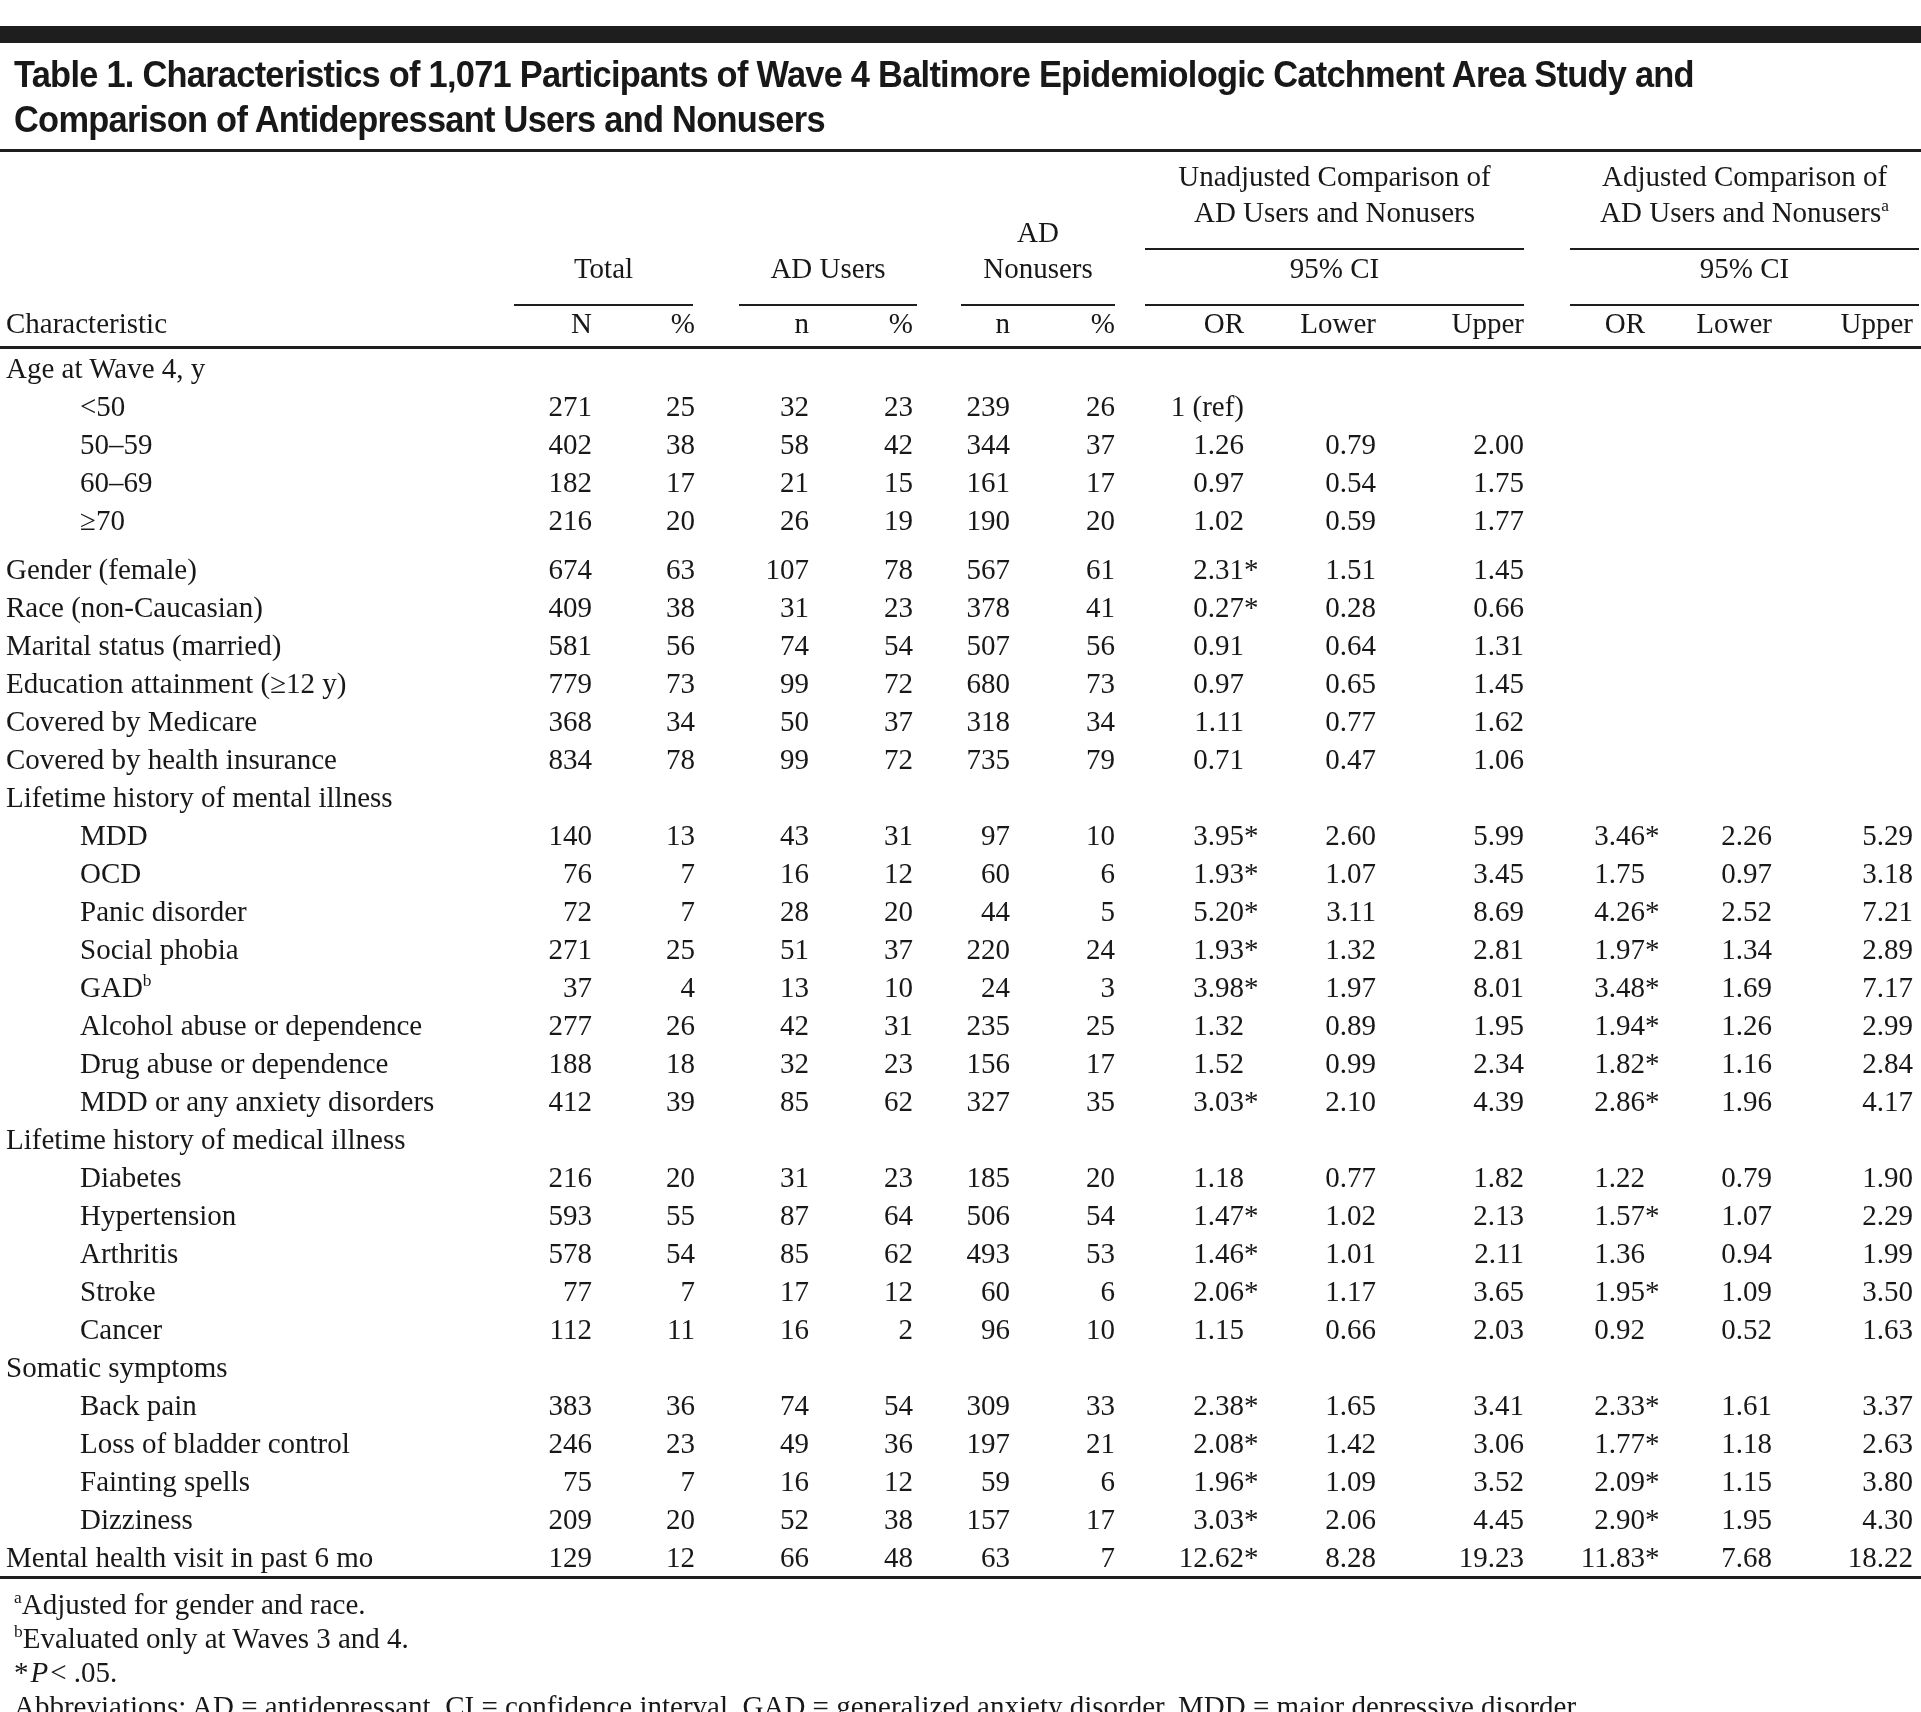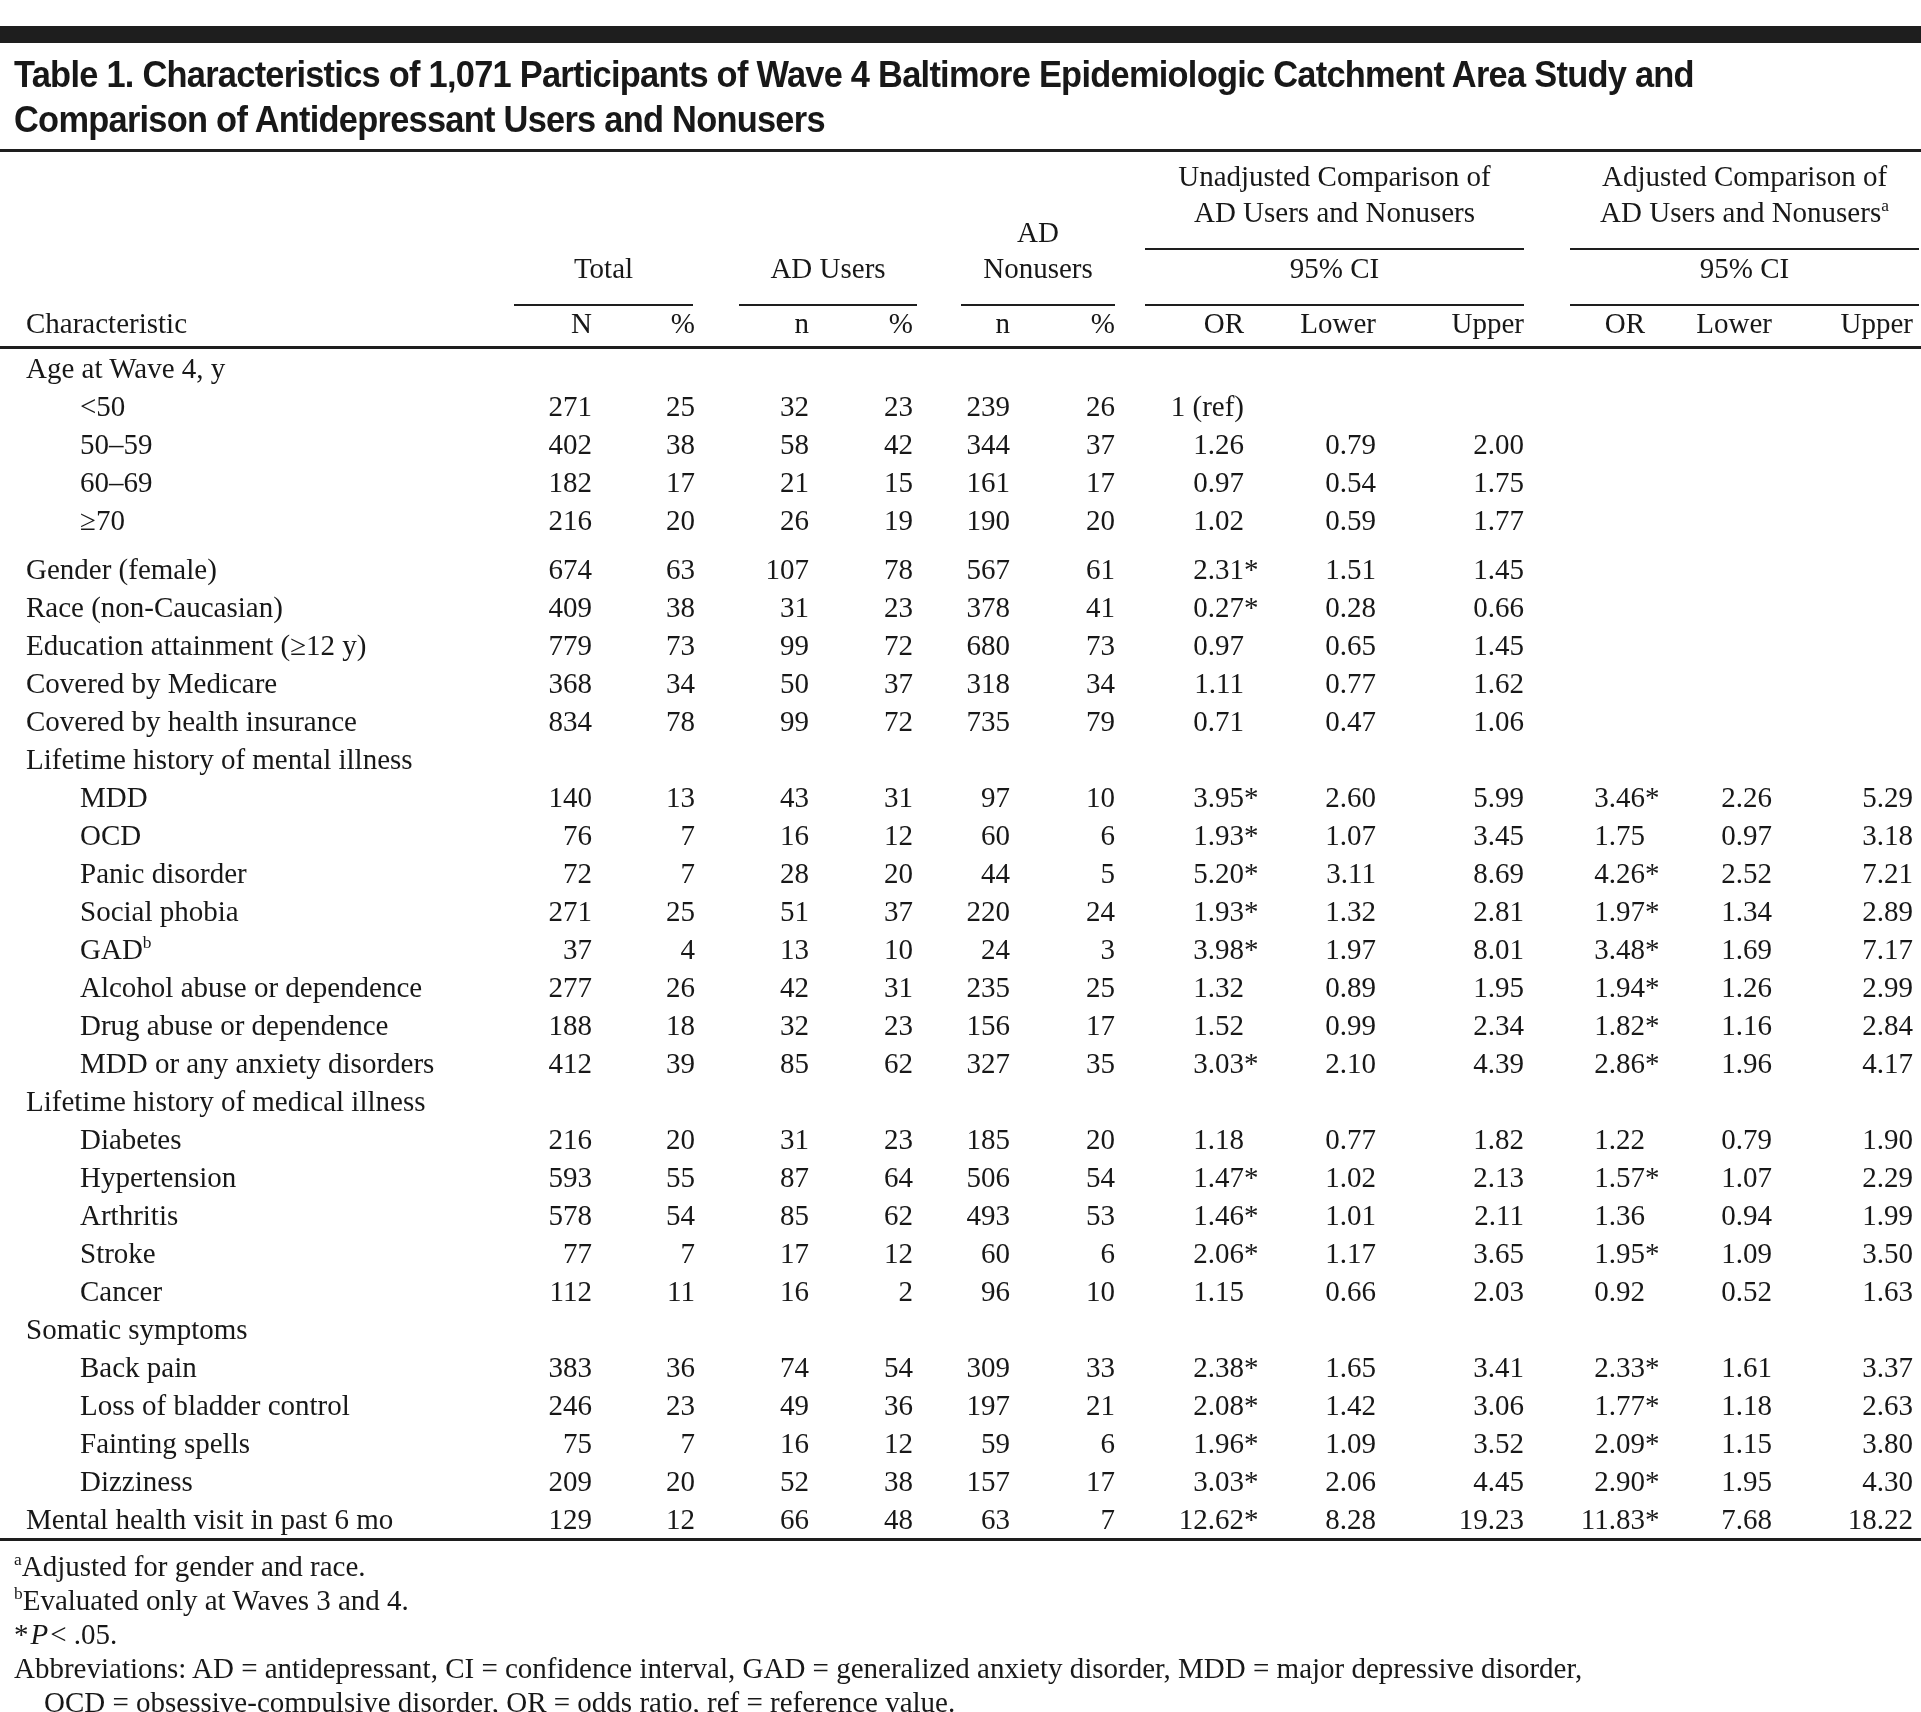--- a/index.html
+++ b/index.html
@@ -8,21 +8,21 @@
   .title{font-family:"Liberation Sans", sans-serif;font-weight:bold;font-size:37px;
          line-height:45px;margin:9px 16px 7px 14px;letter-spacing:-0.8px;}
   .title .tl{display:block;transform:scaleX(0.93);transform-origin:0 50%;white-space:nowrap;}
 
   table{border-collapse:collapse;table-layout:fixed;width:1921px;
         border-top:3px solid #1e1e1e;border-bottom:3px solid #1e1e1e;}
   th,td{padding:0;font-weight:normal;vertical-align:bottom;}
   thead th{font-size:29px;}
   .h1 th{padding-top:6px;}
   .h4 th{padding-bottom:6px;border-bottom:3.5px solid #1e1e1e;line-height:34px;}
-  th.char,td.char{text-align:left;padding-left:26px;font-size:29px;}
+  th.char,td.char{text-align:left;padding-left:6px;font-size:29px;}
   .num{text-align:right;padding-right:8px;font-size:29px;}
   .or .star{display:inline-block;width:18px;text-align:left;}
   .g{text-align:center;font-size:29px;line-height:36px;}
   .rule{border-bottom:2.5px solid #1e1e1e;padding-bottom:18px;}
   .g-total{margin:0 10px 0 74px;}
   .g-adusers{margin:0 4px 0 36px;}
   .g-nonusers{margin:0 8px 0 40px;}
   .g-unadj{margin:0 8px 0 22px;}
   .g-adj{margin:0 2px 0 38px;}
   tbody td{line-height:38px;font-size:29px;}
@@ -217,20 +217,35 @@
         <td class="num">378</td>
         <td class="num">41</td>
         <td class="num or"><span>0.27</span><span class="star">*</span></td>
         <td class="num">0.28</td>
         <td class="num">0.66</td>
         <td class="num or"><span></span><span class="star"></span></td>
         <td class="num"></td>
         <td class="num"></td>
       </tr>
       <tr>
+        <td class="char">Marital status (married)</td>
+        <td class="num">581</td>
+        <td class="num">56</td>
+        <td class="num">74</td>
+        <td class="num">54</td>
+        <td class="num">507</td>
+        <td class="num">56</td>
+        <td class="num or"><span>0.91</span><span class="star"></span></td>
+        <td class="num">0.64</td>
+        <td class="num">1.31</td>
+        <td class="num or"><span></span><span class="star"></span></td>
+        <td class="num"></td>
+        <td class="num"></td>
+      </tr>
+      <tr>
         <td class="char">Education attainment (≥12 y)</td>
         <td class="num">779</td>
         <td class="num">73</td>
         <td class="num">99</td>
         <td class="num">72</td>
         <td class="num">680</td>
         <td class="num">73</td>
         <td class="num or"><span>0.97</span><span class="star"></span></td>
         <td class="num">0.65</td>
         <td class="num">1.45</td>

